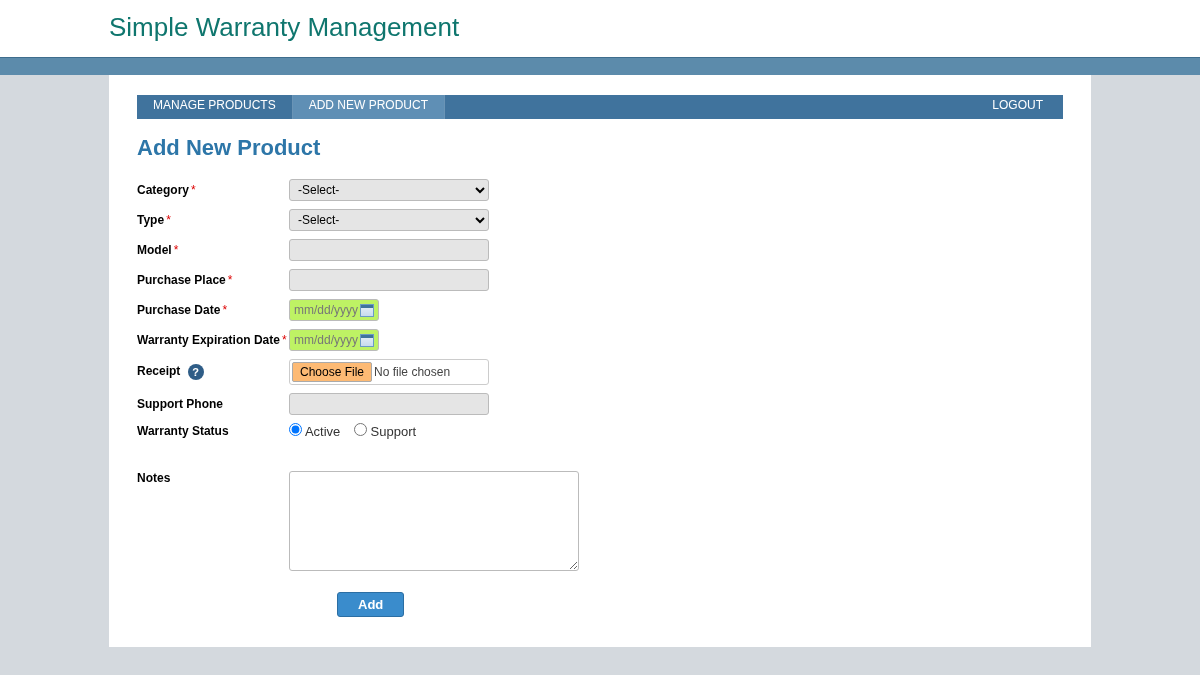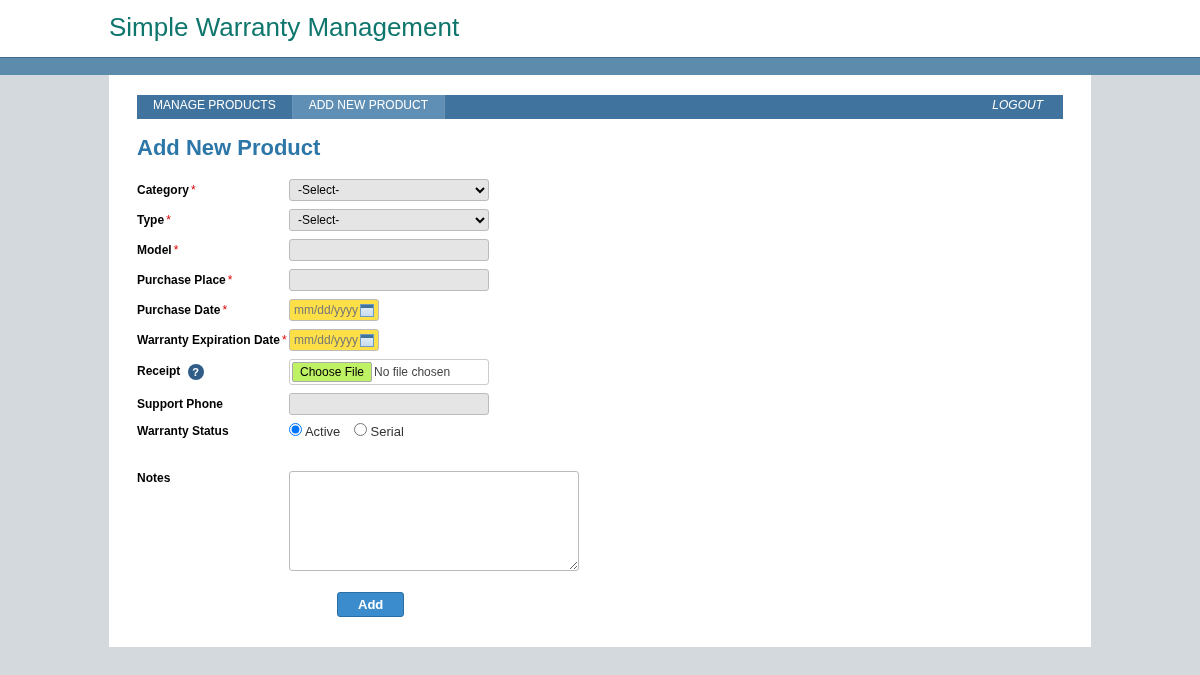--- a/index.html
+++ b/index.html
@@ -51,21 +51,20 @@
   }
   .nav-tab.active {
     background: #5f8fb5;
   }
   .nav-spacer { flex: 1; }
   .nav-logout {
     padding: 0 20px;
     height: 100%;
     line-height: 20px;
     cursor: pointer;
-    font-style: italic;
   }
   .page-title {
     color: #2d76a8;
     font-size: 22px;
     font-weight: bold;
     margin: 16px 0 18px 0;
   }
   .form-row {
     display: flex;
     align-items: center;
@@ -89,21 +88,21 @@
     background: #e5e5e5;
   }
   .control select { width: 200px; }
   .date-control {
     display: flex;
     align-items: center;
     border: 1px solid #bbb;
     border-radius: 3px;
     height: 22px;
     width: 90px;
-    background: #fde047;
+    background: #bef264;
     padding: 0 4px;
   }
   .date-control span.placeholder {
     color: #777;
     font-size: 12px;
     flex: 1;
   }
   .cal-icon {
     width: 14px;
     height: 13px;
@@ -122,21 +121,21 @@
     border: 1px solid #ccc;
     border-radius: 3px;
     height: 26px;
     width: 200px;
     display: flex;
     align-items: center;
     padding: 2px;
     background: #fff;
   }
   .file-btn {
-    background: #bef264;
+    background: #fdba74;
     border: 1px solid #aaa;
     font-size: 12px;
     padding: 2px 7px;
     cursor: pointer;
     border-radius: 2px;
   }
   .file-text {
     margin-left: 2px;
     font-size: 12px;
     color: #444;
@@ -289,21 +288,21 @@
     <div class="form-label">
       <span>Warranty Status</span>
     </div>
     <div class="control radio-group">
       <label>
         <input type="radio" name="wstatus" checked="" style="">
         <span>Active</span>
       </label>
       <label>
         <input type="radio" name="wstatus" style="">
-        <span>Serial</span>
+        <span>Support</span>
       </label>
     </div>
   </div>
 
   <div class="form-row top-align">
     <div class="form-label">
       <span>Notes</span>
     </div>
     <div class="control">
       <textarea class="notes" style=""></textarea>

